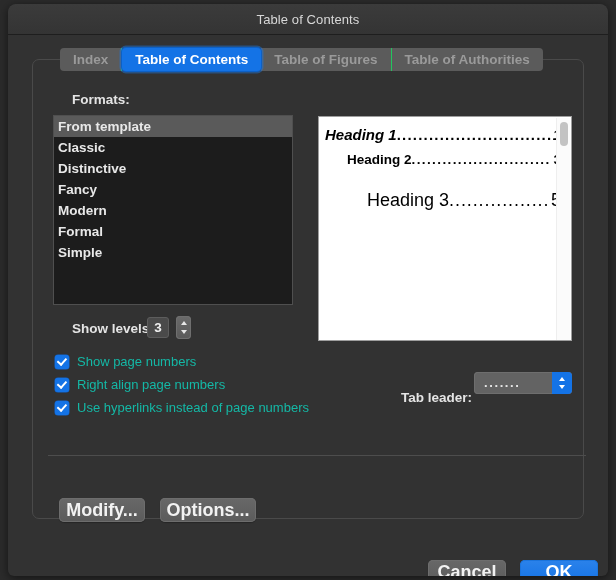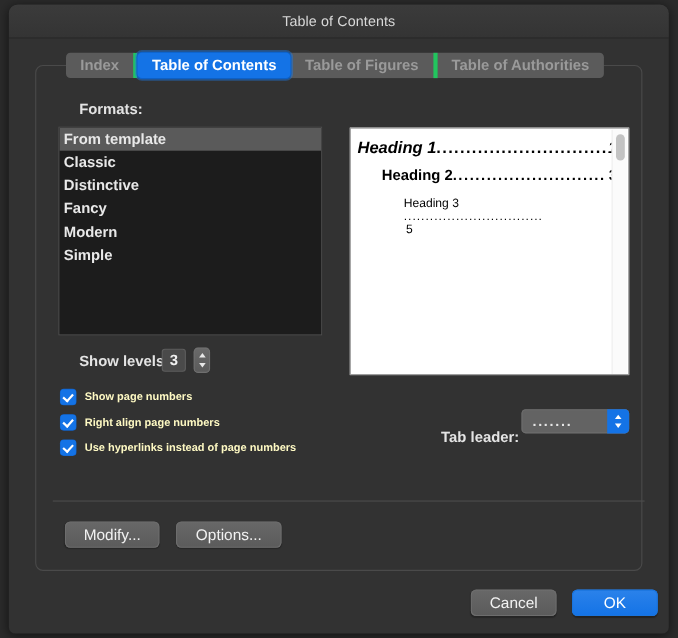--- a/index.html
+++ b/index.html
@@ -54,21 +54,21 @@
   .tab {
     display: flex;
     align-items: center;
     justify-content: center;
     padding: 0 13px;
     height: 23px;
     background: #5b5b5b;
     color: #9a9a9a;
     font-size: 13.5px;
     font-weight: 700;
-    border-right: 4px solid #22c55e;
+    border-right: 1px solid #22c55e;
     box-sizing: border-box;
   }
   .tab:first-child { border-radius: 4px 0 0 4px; }
   .tab:last-child  { border-radius: 0 4px 4px 0; border-right: none; }
   .tab.active {
     background: #1473e6;
     color: #ffffff;
     border-radius: 4px;
     border-right: none;
     box-shadow: 0 0 0 1px #0d60c6, 0 0 0 2.5px rgba(29,122,230,.45);
@@ -154,21 +154,21 @@
     white-space: nowrap;
     letter-spacing: 1.4px;
     font-weight: 700;
     margin: 0 0px;
   }
   .toc-line .pg { flex: 0 0 auto; padding-left: 2px; }
 
   .toc-h1 { font-size: 15px; font-weight: 700; font-style: italic; margin-top: 1px; justify-content: flex-end; }
   .toc-h1 .dots { letter-spacing: 1.2px; font-style: normal; }
   .toc-h2 { font-size: 13.5px; font-weight: 700; margin-top: 9px; padding-left: 22px; }
-  .toc-h3 { font-size: 11px; font-weight: 400; margin-top: 12px; padding-left: 42px; flex-direction: column; }
+  .toc-h3 { font-size: 18px; font-weight: 400; margin-top: 23px; padding-left: 42px; }
   .toc-h3 .dots { font-weight: 400; letter-spacing: .9px; }
 
   .scrollbar-track {
     position: absolute;
     right: 1px;
     top: 1px;
     width: 13px;
     height: 223px;
     background: #fbfbfb;
     border-left: 1px solid #eeeeee;
@@ -246,23 +246,23 @@
     position: absolute;
     left: 4.2px;
     top: 1.5px;
     width: 3.5px;
     height: 7px;
     border: solid #ffffff;
     border-width: 0 2px 2px 0;
     transform: rotate(42deg);
   }
   .checkrow .cb-label {
-    color: #fef9c3;
-    font-size: 10px;
-    font-weight: 700;
+    color: #14b8a6;
+    font-size: 13px;
+    font-weight: 400;
     white-space: nowrap;
   }
 
   
   .popup {
     position: absolute;
     left: 466px;
     top: 368px;
     width: 98px;
     height: 22px;
@@ -311,25 +311,26 @@
   }
 
   
   .btn {
     position: absolute;
     height: 24px;
     background: linear-gradient(#686868, #5b5b5b);
     border-radius: 5px;
     box-shadow: inset 0 0 0 1px #6d6d6d, 0 1px 1px rgba(0,0,0,.25);
     color: #f2f2f2;
-    font-size: 14px;
-    font-weight: 400;
+    font-size: 18px;
+    font-weight: 700;
     display: flex;
     align-items: center;
     justify-content: center;
+    margin-top: 24px;
   }
   #btn-modify  { left: 51px;  top: 470px; width: 86px; }
   #btn-options { left: 152px; top: 470px; width: 96px; }
   #btn-cancel  { left: 420px; top: 532px; width: 78px; }
   #btn-ok {
     left: 512px; top: 532px; width: 78px; height: 24px;
     background: linear-gradient(#2b82ea, #1473e6);
     box-shadow: inset 0 0 0 1px #1a74dd, 0 1px 1px rgba(0,0,0,.3);
     color: #ffffff;
   }
@@ -353,20 +354,21 @@
   </div>
 
   <div class="label" id="formats-label">Formats:</div>
 
   <div class="listbox">
     <div class="list-item selected">From template</div>
     <div class="list-item">Classic</div>
     <div class="list-item">Distinctive</div>
     <div class="list-item">Fancy</div>
     <div class="list-item">Modern</div>
+    <div class="list-item">Formal</div>
     <div class="list-item">Simple</div>
   </div>
 
   <div class="preview">
     <div class="preview-inner">
       <div class="toc-line toc-h1">
         <span class="txt">Heading 1</span>
         <span class="dots">..................................</span>
         <span class="pg">1</span>
       </div>

